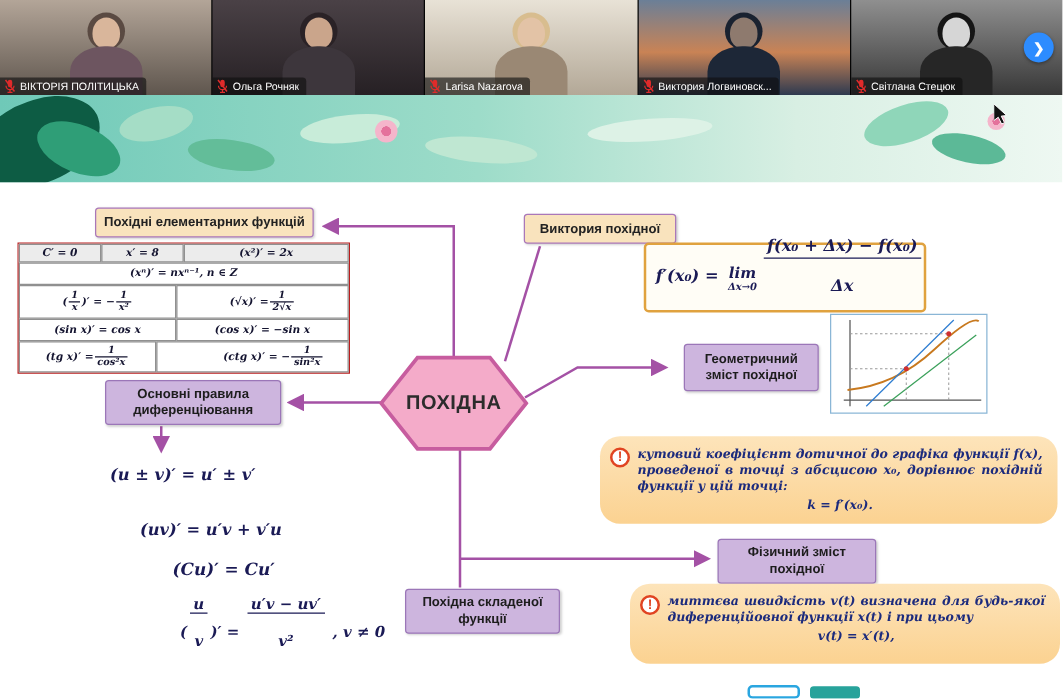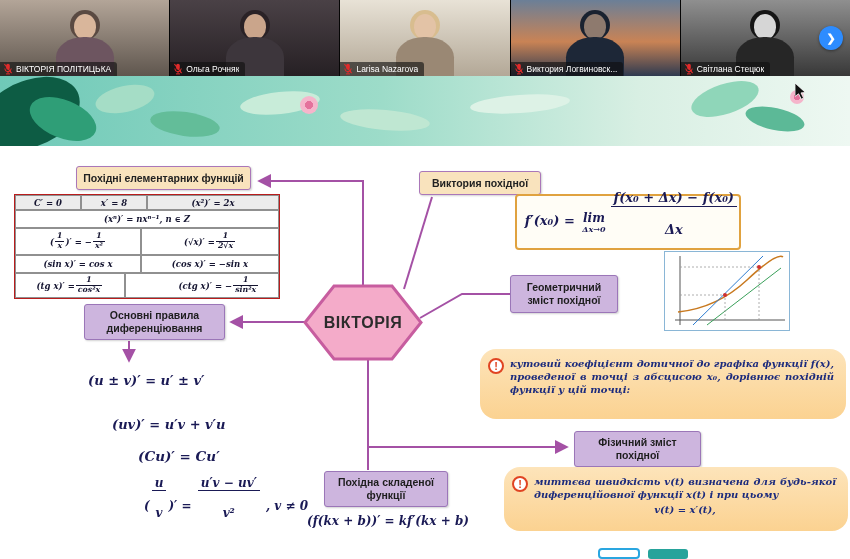--- a/index.html
+++ b/index.html
@@ -26,21 +26,21 @@
 
   
   .slide{position:absolute;top:146px;left:0;width:850px;height:413px;background:#fff;z-index:1}
   .connectors{position:absolute;top:0;left:0;width:850px;height:559px;z-index:2;pointer-events:none}
   .box{position:absolute;z-index:3}
 
   .tan-label{background:#f9e3bd;border:1px solid #aa77b9;border-radius:3px;font-size:10.5px;font-weight:bold;color:#222;display:flex;align-items:center;justify-content:center;text-align:center;box-shadow:1px 1px 2px rgba(0,0,0,.18)}
   .lav-label{background:#cdb5de;border:1px solid #9b76b8;border-radius:3px;font-size:10.5px;font-weight:bold;color:#1d1d1d;display:flex;align-items:center;justify-content:center;text-align:center;padding:2px 6px;line-height:1.25;box-shadow:1px 1px 2px rgba(0,0,0,.18)}
   .el-label{left:76px;top:166px;width:175px;height:24px}
   .def-label{left:419px;top:171px;width:122px;height:24px}
-  .geo-label{left:510px;top:275px;width:108px;height:38px}
+  .geo-label{left:547px;top:275px;width:108px;height:38px}
   .rules-label{left:84px;top:304px;width:141px;height:36px}
   .phys-label{left:574px;top:431px;width:127px;height:36px}
   .chain-label{left:324px;top:471px;width:124px;height:36px}
 
   .math{font-family:"DejaVu Serif","Liberation Serif",serif;font-style:italic;font-weight:bold;color:#1a1a55}
   .frac{display:inline-block;vertical-align:middle;text-align:center;line-height:1.1;margin:0 2px}
   .frac .n{display:block;padding:0 3px;border-bottom:1.3px solid currentColor}
   .frac .d{display:block;padding:16px 3px}
   .limit{display:inline-block;vertical-align:middle;text-align:center;line-height:1;margin:0 3px}
   .limit .lt{display:block;font-size:12px}
@@ -255,21 +255,21 @@
             <span class="n">1</span>
             <span class="d">sin²x</span>
           </span></div>
       </div>
     </div>
 
   <div class="box hexwrap">
     <svg width="120" height="79" viewBox="0 0 120 79">
       <polygon points="2,39.5 31,3 89,3 118,39.5 89,76 31,76" fill="#f4abc9" stroke="#c75d9f" stroke-width="3"></polygon>
     </svg>
-    <div class="hexlabel">ВІКТОРІЯ</div>
+    <div class="hexlabel">ПОХІДНА</div>
   </div>
 
   <div class="box def-box">
     <span class="math">f′(x₀) = <span class="limit"><span class="lt">lim</span><span class="ls">Δx→0</span></span><span class="frac"><span class="n">f(x₀ + Δx) − f(x₀)</span><span class="d">Δx</span></span></span>
   </div>
 
   <div class="box graph-box">
     <svg width="124" height="78" viewBox="0 0 124 78">
       <line x1="10" y1="68" x2="120" y2="68" stroke="#555" stroke-width="1"></line>
       <line x1="15" y1="4" x2="15" y2="73" stroke="#555" stroke-width="1"></line>
@@ -281,34 +281,34 @@
       <line x1="15" y1="43" x2="60" y2="43" stroke="#999" stroke-width="0.8" stroke-dasharray="2,2"></line>
       <line x1="15" y1="15" x2="94" y2="15" stroke="#999" stroke-width="0.8" stroke-dasharray="2,2"></line>
       <circle cx="60" cy="43" r="2" fill="#d03030"></circle>
       <circle cx="94" cy="15" r="2" fill="#d03030"></circle>
     </svg>
   </div>
 
   <div class="box callout callout-tangent">
     <span class="bang">!</span>
     <div>кутовий коефіцієнт дотичної до графіка функції f(x), проведеної в точці з абсцисою x₀, дорівнює похідній функції у цій точці:</div>
+    <div class="cformula">k = f′(x₀).</div>
   </div>
 
   <div class="box callout callout-speed">
     <span class="bang">!</span>
     <div>миттєва швидкість v(t) визначена для будь-якої диференційовної функції x(t) і при цьому</div>
     <div class="cformula">v(t) = x′(t),</div>
   </div>
 
   <div class="math rule rule-add">(u ± v)′ = u′ ± v′</div>
   <div class="math rule rule-mul">(uv)′ = u′v + v′u</div>
   <div class="math rule rule-c">(Cu)′ = Cu′</div>
   <div class="math rule rule-quot">(<span class="frac"><span class="n">u</span><span class="d">v</span></span>)′ = <span class="frac"><span class="n">u′v − uv′</span><span class="d">v²</span></span> , v ≠ 0</div>
 
-  <div class="math rule chain-formula">(f(kx + b))′ = kf′(kx + b)</div>
 
   <svg class="cursor" width="13" height="18" viewBox="0 0 13 18">
     <path d="M0 0 L0 13.5 L3.6 10.8 L6.3 16.2 L8.6 15.1 L6 9.9 L10.4 9.4 Z" fill="#111" stroke="#fff" stroke-width="0.8"></path>
   </svg>
 
   <button class="peek1"></button>
   <button class="peek2"></button>
 
 </div>
 

